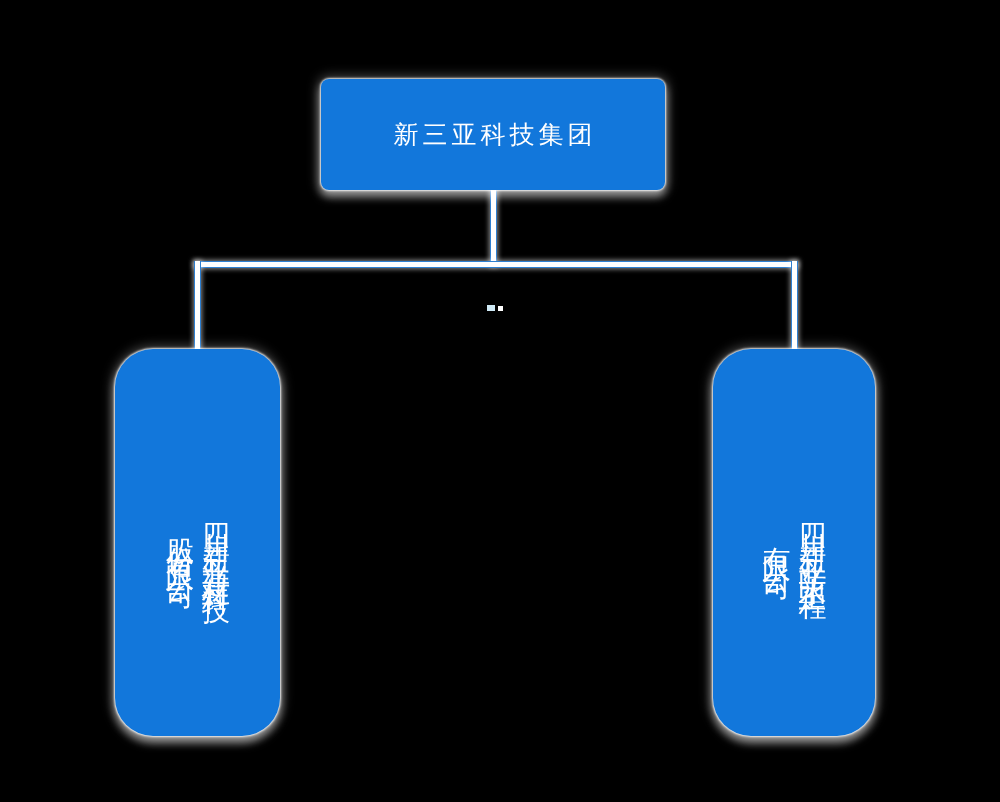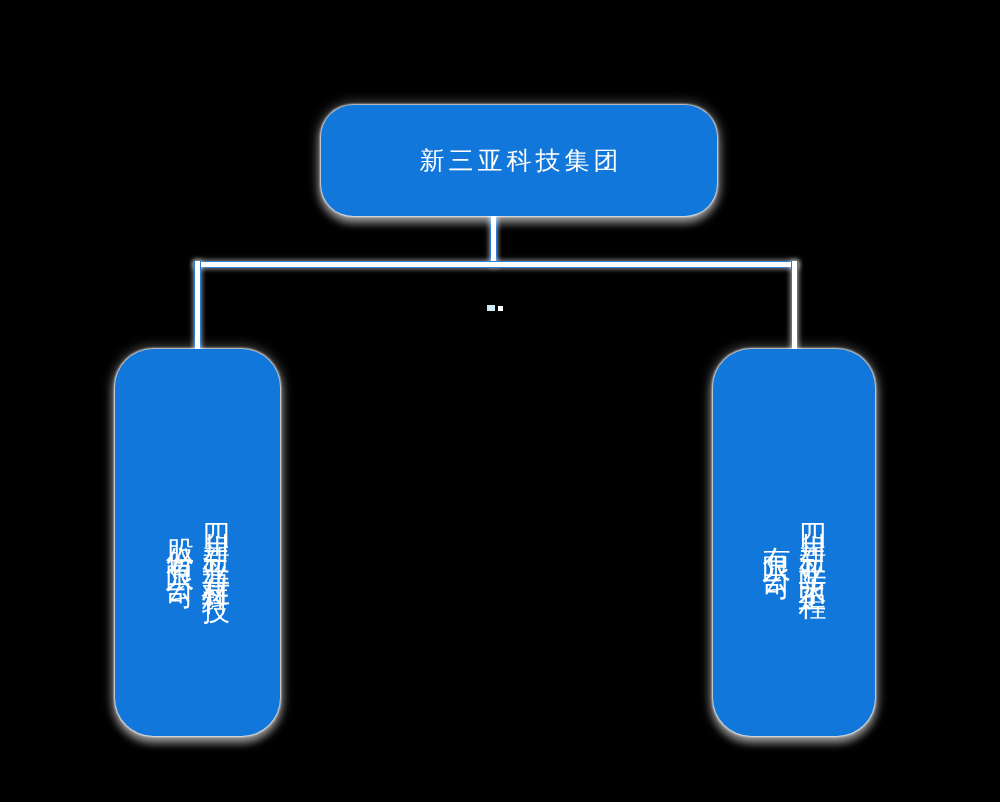--- a/index.html
+++ b/index.html
@@ -60,23 +60,22 @@
     align-items: center;
     justify-content: center;
     z-index: 2;
     box-shadow:
       0 0 2px 1px rgba(255,255,255,0.85),
       0 6px 9px 1px rgba(255,255,255,0.5),
       0 0 12px 3px rgba(255,255,255,0.28);
   }
   .node.root {
     left: 321px; top: 79px;
-    width: 396px; height: 111px;
-    border-radius: 32px;
-    margin-top: 26px;
+    width: 344px; height: 111px;
+    border-radius: 8px;
   }
   .node.root .hlabel {
     font-size: 25px;
     letter-spacing: 4px;
     margin-right: -4px; 
     white-space: nowrap;
   }
   .node.child {
     top: 349px;
     height: 387px;

